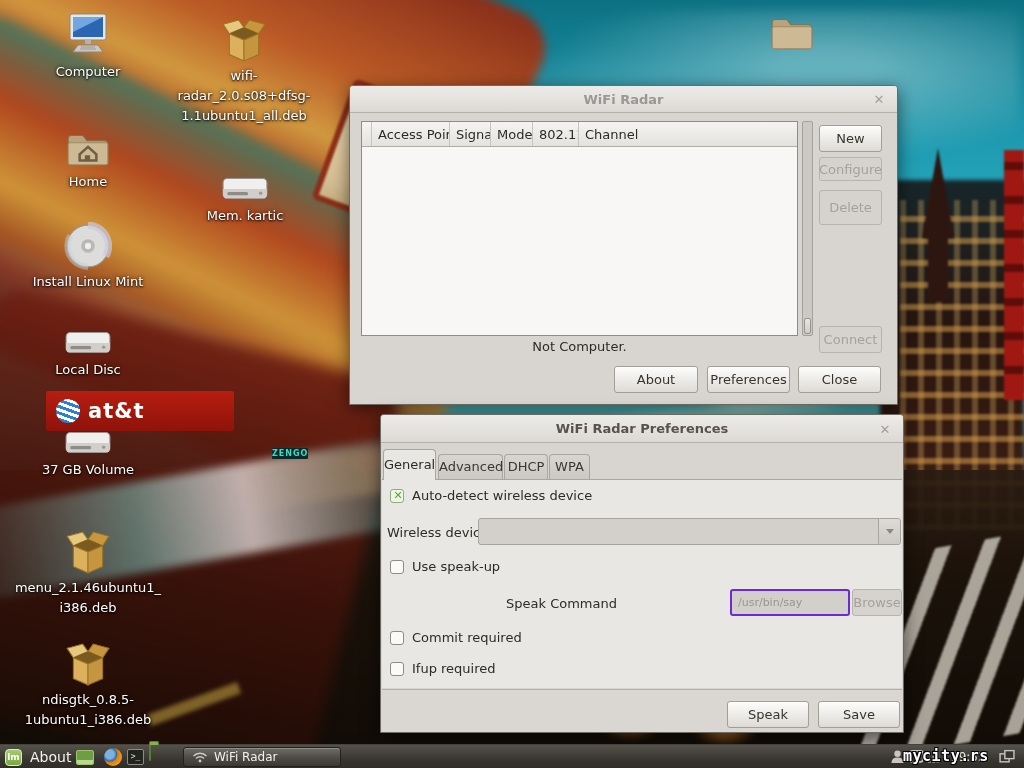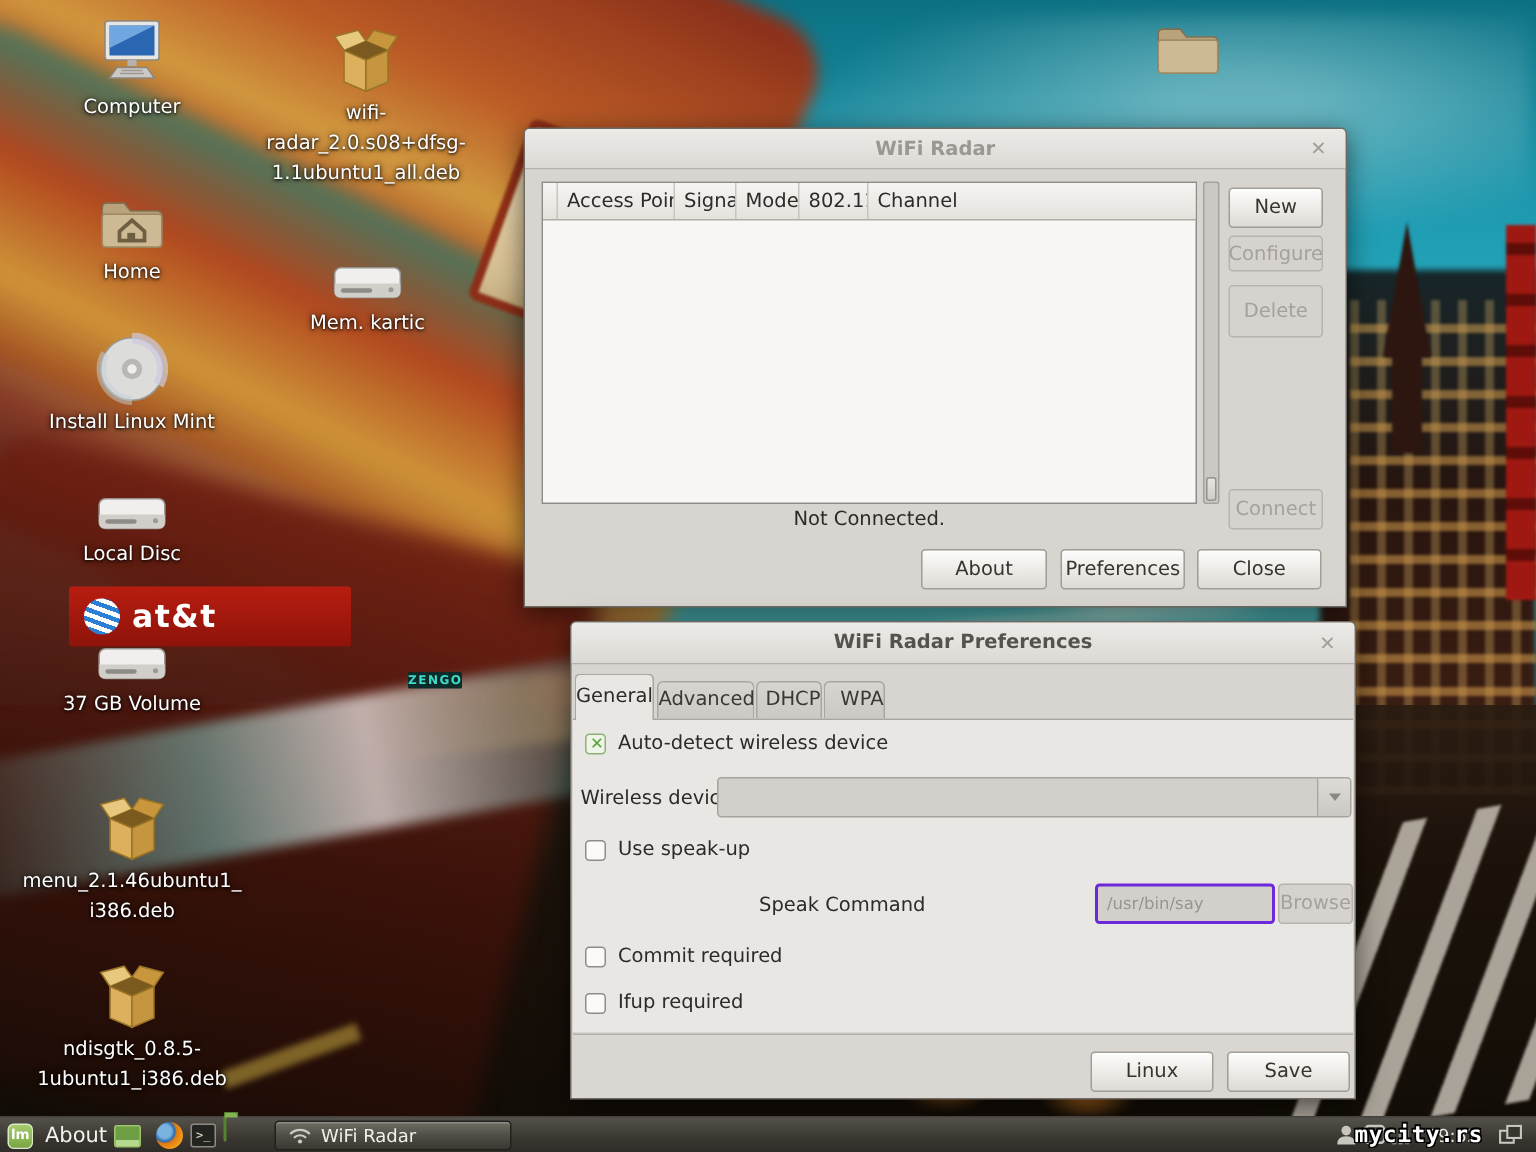--- a/index.html
+++ b/index.html
@@ -113,21 +113,21 @@
     font-size:13px; color:#2d2b28; white-space:nowrap; overflow:hidden; }
   .wr-scroll { position:absolute; left:452px; top:35px; width:11px; height:215px;
     background:#ccc9c4; border:1px solid #a5a29d; border-radius:2px; }
   .wr-thumb { position:absolute; left:1px; right:1px; bottom:1px; height:16px;
     background:linear-gradient(180deg,#e8e6e2,#cfccc7); border:1px solid #96938e; border-radius:2px; }
   .wr-status { position:absolute; left:11px; top:253px; width:437px; text-align:center;
     color:#2d2b28; font-size:13px; }
 
   
   .tab { position:absolute; border:1px solid #a9a59f; border-bottom:none;
-    border-radius:4px 4px 0 0; text-align:right; font-size:13px; color:#2d2b28; }
+    border-radius:4px 4px 0 0; text-align:center; font-size:13px; color:#2d2b28; }
   .tab.active { top:34px; height:31px; line-height:29px; background:#e9e7e4; z-index:3; }
   .tab.inactive { top:39px; height:25px; line-height:24px;
     background:linear-gradient(180deg,#d8d5d1,#ccc9c4); z-index:1; color:#3a3734; }
   .pref-panel { position:absolute; left:1px; right:1px; top:64px; height:209px;
     background:#e9e7e4; border-top:1px solid #a9a59f; z-index:2; }
   .pref-action { position:absolute; left:1px; right:1px; top:274px; bottom:0;
     background:#dad7d3; border-top:1px solid #b2afaa; }
   .cb { position:absolute; width:14px; height:14px; background:#fbfaf9; border:1px solid #8f8b86;
     border-radius:3px; z-index:4; }
   .cb.checked { background:#eef4e7; border-color:#8fae74; }
@@ -363,21 +363,21 @@
       </div>
       <div class="wr-scroll">
         <div class="wr-thumb"></div>
       </div>
 
       <div class="gtk-btn" style="left:469px; top:39px;  width:63px; height:27px;">New</div>
       <div class="gtk-btn disabled" style="left:469px; top:71px;  width:63px; height:24px;">Configure</div>
       <div class="gtk-btn disabled" style="left:469px; top:104px; width:63px; height:35px;">Delete</div>
       <div class="gtk-btn disabled" style="left:469px; top:240px; width:63px; height:27px;">Connect</div>
 
-      <div class="wr-status">Not Connected.</div>
+      <div class="wr-status">Not Computer.</div>
 
       <div class="gtk-btn" style="left:264px; top:280px; width:84px; height:27px;">About</div>
       <div class="gtk-btn" style="left:357px; top:280px; width:83px; height:27px;">Preferences</div>
       <div class="gtk-btn" style="left:448px; top:280px; width:83px; height:27px;">Close</div>
     </div>
 
     <div class="gtk-window" style="left:380px; top:414px; width:524px; height:319px; z-index:20;">
       <div class="titlebar" style="height:28px;">
         <span class="title title-active">WiFi Radar Preferences</span>
         <span class="close-btn" style="top:6px;">✕</span>
@@ -408,21 +408,21 @@
       <input class="gtk-entry" style="left: 349px; top: 174px; width: 120px; height: 27px;" disabled="" value="/usr/bin/say">
       <div class="gtk-btn disabled" style="left:471px; top:174px; width:50px; height:27px; z-index:4;">Browse</div>
 
       <span class="cb" style="left:9px; top:216px;"></span>
       <span class="pref-label" style="left:31px; top:215px;">Commit required</span>
 
       <span class="cb" style="left:9px; top:247px;"></span>
       <span class="pref-label" style="left:31px; top:246px;">Ifup required</span>
 
       <div class="pref-action"></div>
-      <div class="gtk-btn" style="left:346px; top:286px; width:82px; height:27px;">Linux</div>
+      <div class="gtk-btn" style="left:346px; top:286px; width:82px; height:27px;">Speak</div>
       <div class="gtk-btn" style="left:437px; top:286px; width:82px; height:27px;">Save</div>
     </div>
   </div>
 
   <div id="taskbar">
     <div class="tb-item mint-logo">
       <span class="logo-box">lm</span>
     </div>
     <div class="tb-item menu-label">About</div>
     <div class="tb-item tb-showdesk">

